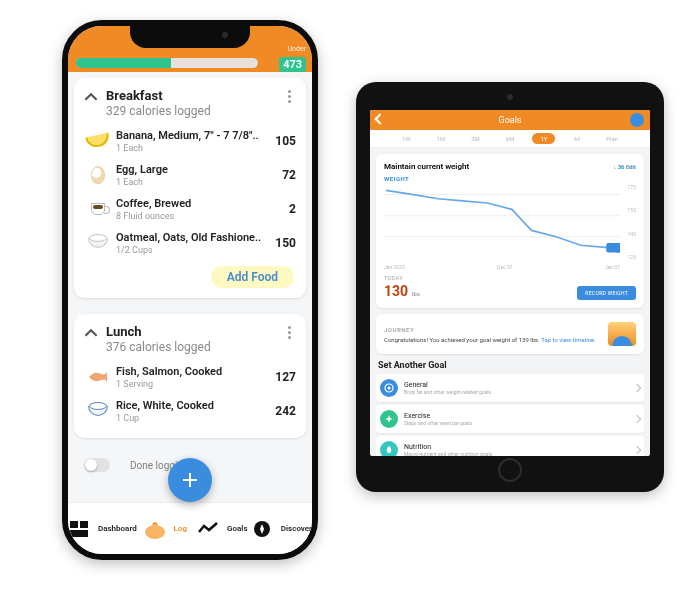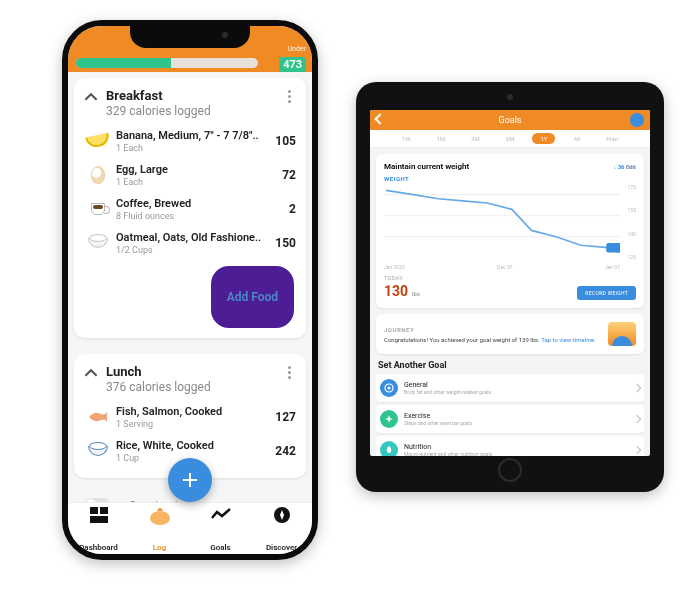--- a/index.html
+++ b/index.html
@@ -28,33 +28,33 @@
   .kebab { width: 14px; height: 16px; display: flex; flex-direction: column; justify-content: center; align-items: center; gap: 2px; }
   .kebab span { width: 3px; height: 3px; border-radius: 50%; background: #9a9a9a; }
 
   .food-row { display: flex; align-items: center; padding: 5px 2px; }
   .food-icon { width: 28px; height: 22px; flex: 0 0 28px; display: flex; align-items: center; justify-content: center; }
   .food-body { flex: 1; min-width: 0; padding-left: 4px; }
   .food-name { font-size: 11px; font-weight: 600; color: #222; white-space: nowrap; overflow: hidden; text-overflow: ellipsis; }
   .food-serving { font-size: 9px; color: #9a9a9a; margin-top: 1px; }
   .food-cal { font-size: 12px; font-weight: 700; color: #222; padding-left: 6px; }
 
-  .add-food { display: block; margin: 6px 4px 0 auto; background: #4c1d95; color: #4a8bc8; border: none; border-radius: 18px; padding: 24px 16px; font-size: 12px; font-weight: 600; }
+  .add-food { display: block; margin: 6px 4px 0 auto; background: #fef9c3; color: #4a8bc8; border: none; border-radius: 18px; padding: 4px 16px; font-size: 12px; font-weight: 600; }
 
   .done-row { display: flex; align-items: center; gap: 20px; padding: 4px 10px 0 10px; font-size: 10px; color: #7e7e7e; }
   .switch { width: 26px; height: 14px; border-radius: 8px; background: #e2e2e2; position: relative; }
   .switch::after { content: ""; position: absolute; left: 1px; top: 1px; width: 12px; height: 12px; border-radius: 50%; background: #fff; box-shadow: 0 1px 2px rgba(0,0,0,0.3); }
 
   .fab { position: absolute; left: 50%; bottom: 52px; transform: translateX(-50%); width: 44px; height: 44px; border-radius: 50%; background: #3a8dde; display: flex; align-items: center; justify-content: center; box-shadow: 0 3px 8px rgba(0,0,0,0.3); z-index: 5; }
   .fab::before, .fab::after { content: ""; position: absolute; background: #fff; }
   .fab::before { width: 14px; height: 2px; }
   .fab::after { width: 2px; height: 14px; }
 
   .bottom-nav { position: absolute; bottom: 0; left: 0; right: 0; height: 52px; background: #fff; border-top: 1px solid #eee; display: flex; }
-  .nav-item { flex: 1; display: flex; flex-direction: column; align-items: center; justify-content: center; gap: 18px; }
+  .nav-item { flex: 1; display: flex; flex-direction: row; align-items: center; justify-content: center; gap: 8px; }
   .nav-icon { width: 22px; height: 20px; display: flex; align-items: center; justify-content: center; }
   .nav-label { font-size: 8px; font-weight: 600; color: #222; }
   .nav-label.active { color: #f08a24; }
 
   
   .banana { width: 24px; height: 12px; border: 2px solid #e6b800; border-top: none; border-radius: 0 0 14px 14px; background: #ffe066; transform: rotate(-12deg); }
   .egg { width: 14px; height: 18px; border-radius: 50% 50% 48% 48%; background: radial-gradient(circle at 35% 35%, #fff 38%, #f3d9b0 40%); border:1px solid #e8ceab;}
   .mug { width: 14px; height: 12px; background: #fff; border: 1px solid #b9b9b9; border-radius: 0 0 5px 5px; position: relative; }
   .mug::after { content: ""; position: absolute; right: -6px; top: 2px; width: 5px; height: 6px; border: 1px solid #b9b9b9; border-left: none; border-radius: 0 4px 4px 0; }
   .mug::before { content: ""; position: absolute; left: 1px; right: 1px; top: 1px; height: 4px; background: #6b4a2a; border-radius: 2px; }

